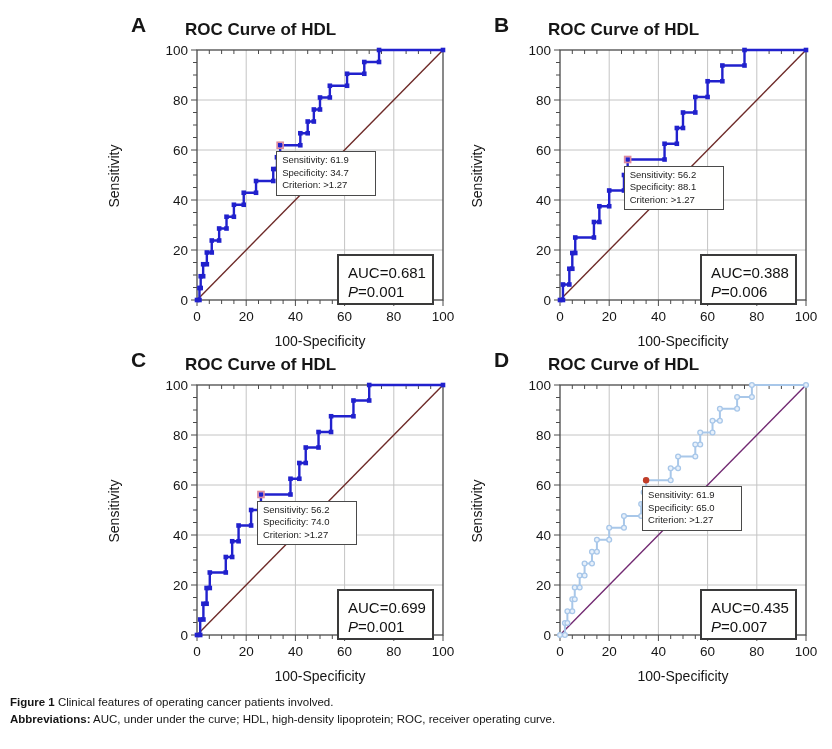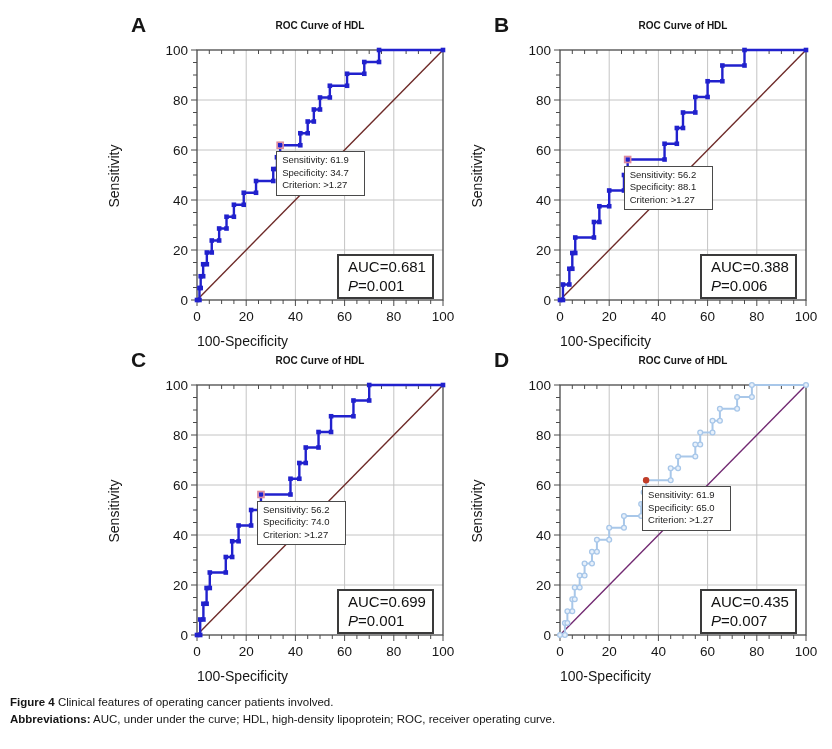--- a/index.html
+++ b/index.html
@@ -1,31 +1,31 @@
 <!DOCTYPE html>
 <html><head>
 <meta charset="utf-8">
 <style>
   * { margin:0; padding:0; box-sizing:border-box; }
   html,body { background:#ffffff; }
   body { font-family:"Liberation Sans", sans-serif; color:#111; }
   .fig { position:relative; width:832px; height:749px; background:#fff; overflow:hidden; }
   .panel { position:absolute; width:380px; height:335px; }
   .panel-letter { position:absolute; left:46px; top:8px; font-size:21px; font-weight:bold; color:#161616; }
-  .panel-title { position:absolute; left:112px; top:15px; width:246px; text-align:center;
-                 font-size:10px; font-weight:bold; color:#161616; }
+  .panel-title { position:absolute; left:100px; top:15px; width:246px; 
+                 font-size:17px; font-weight:bold; color:#161616; }
   .plot-svg { position:absolute; left:50px; top:36px; width:322px; height:292px; }
   .ylabel { position:absolute; left:-50px; top:162px; width:160px; height:18px; text-align:center;
             font-size:14px; color:#161616; transform:rotate(-90deg); }
-  .xlabel { position:absolute; left:112px; top:328px; width:246px; 
+  .xlabel { position:absolute; left:112px; top:328px; width:246px; text-align:center;
             font-size:14px; color:#161616; }
-  .annot { position:absolute; width:89px; background:#fffffe; border:1px solid #4a4a4a;
+  .annot { position:absolute; width:100px; background:#fffffe; border:1px solid #4a4a4a;
            padding:2px 4px 3px 5px; font-size:9.5px; line-height:12.5px; color:#222; z-index:5; }
   .aucbox { position:absolute; left:252px; top:249px; width:97px; background:#fffffe;
-            border:2px solid #3a3a3a; padding:2px 0 2px 9px; font-size:15px; line-height:18.5px;
+            border:2px solid #3a3a3a; padding:8px 0 2px 9px; font-size:15px; line-height:18.5px;
             color:#111; z-index:5; }
   .aucbox i { font-style:italic; }
   .caption { position:absolute; left:10px; top:694px; width:815px; font-size:11.5px;
              line-height:17px; color:#151515; }
   .caption b { font-weight:bold; }
   svg text { font-family:"Liberation Sans", sans-serif; }
 </style>
 </head>
 <body>
 
@@ -633,17 +633,17 @@
       <div>Specificity: 65.0</div>
       <div>Criterion: &gt;1.27</div>
     </div>
     <div class="aucbox">
       <div>AUC=0.435</div>
       <div><i>P</i><span>=0.007</span></div>
     </div>
   </div>
 
   <div class="caption">
-    <div><b>Figure 4</b><span> Clinical features of operating cancer patients involved.</span></div>
+    <div><b>Figure 1</b><span> Clinical features of operating cancer patients involved.</span></div>
     <div><b>Abbreviations:</b><span> AUC, under under the curve; HDL, high-density lipoprotein; ROC, receiver operating curve.</span></div>
   </div>
 
 </div>
 
 </body></html>

